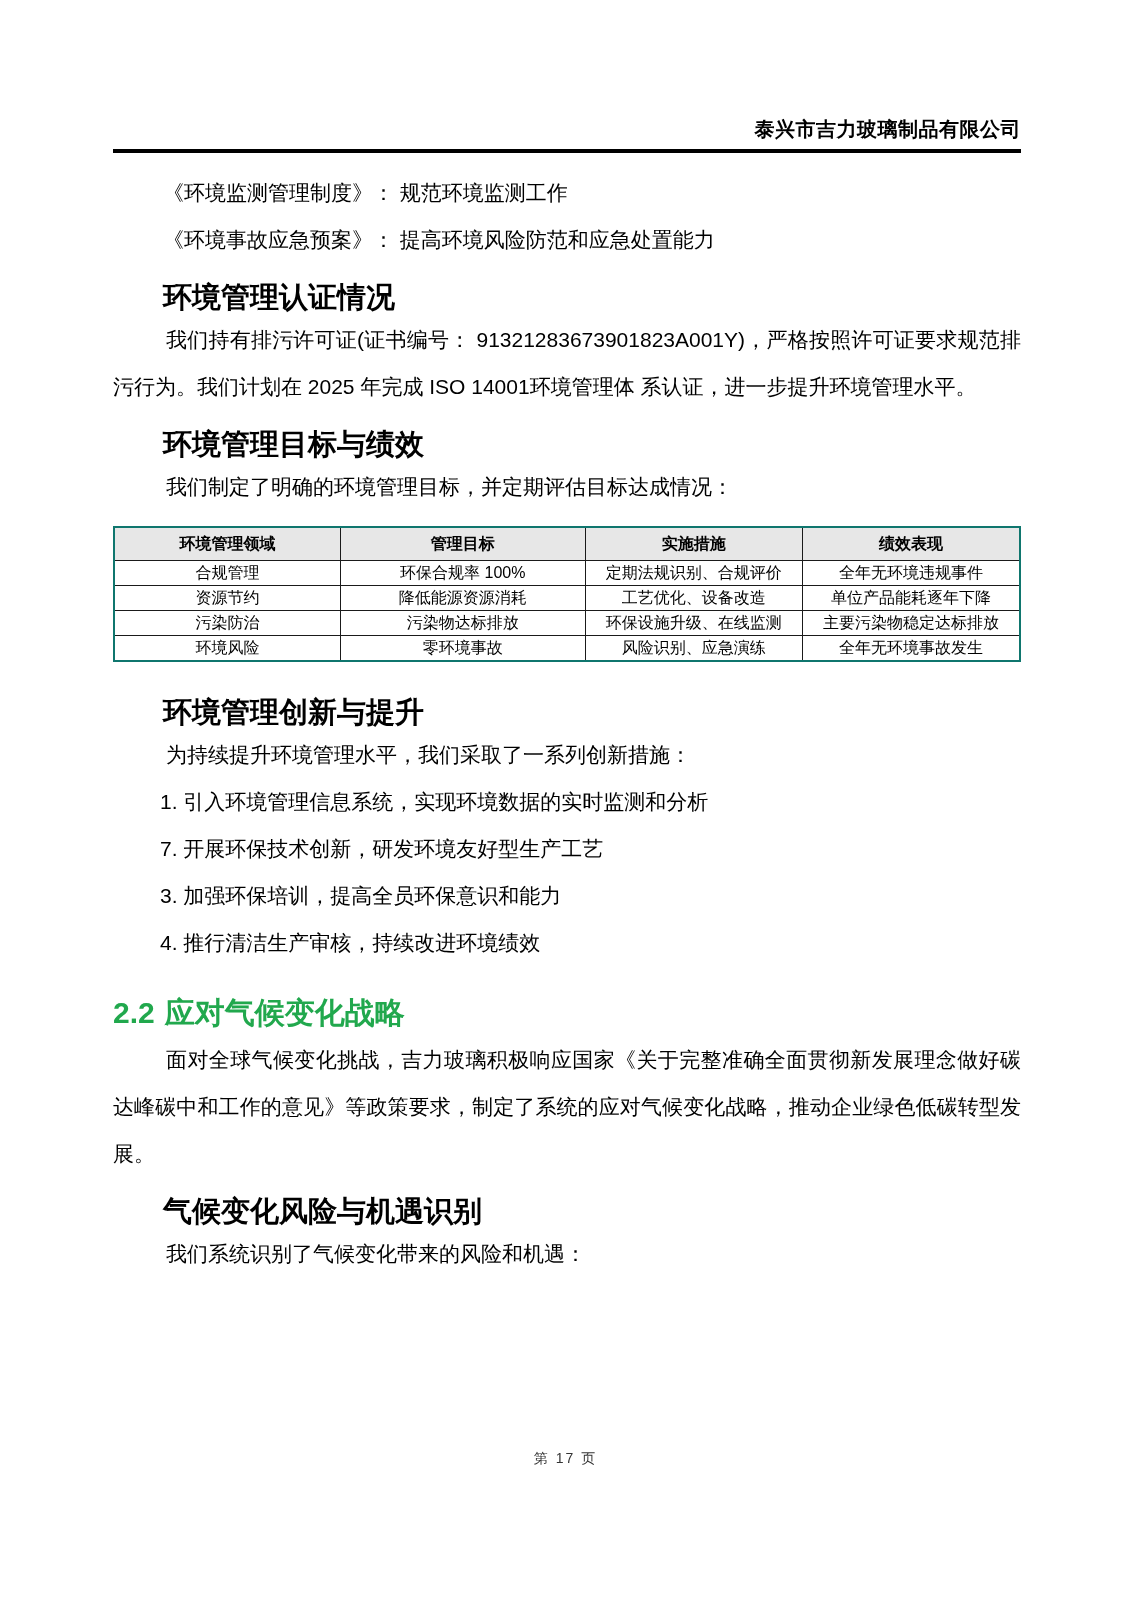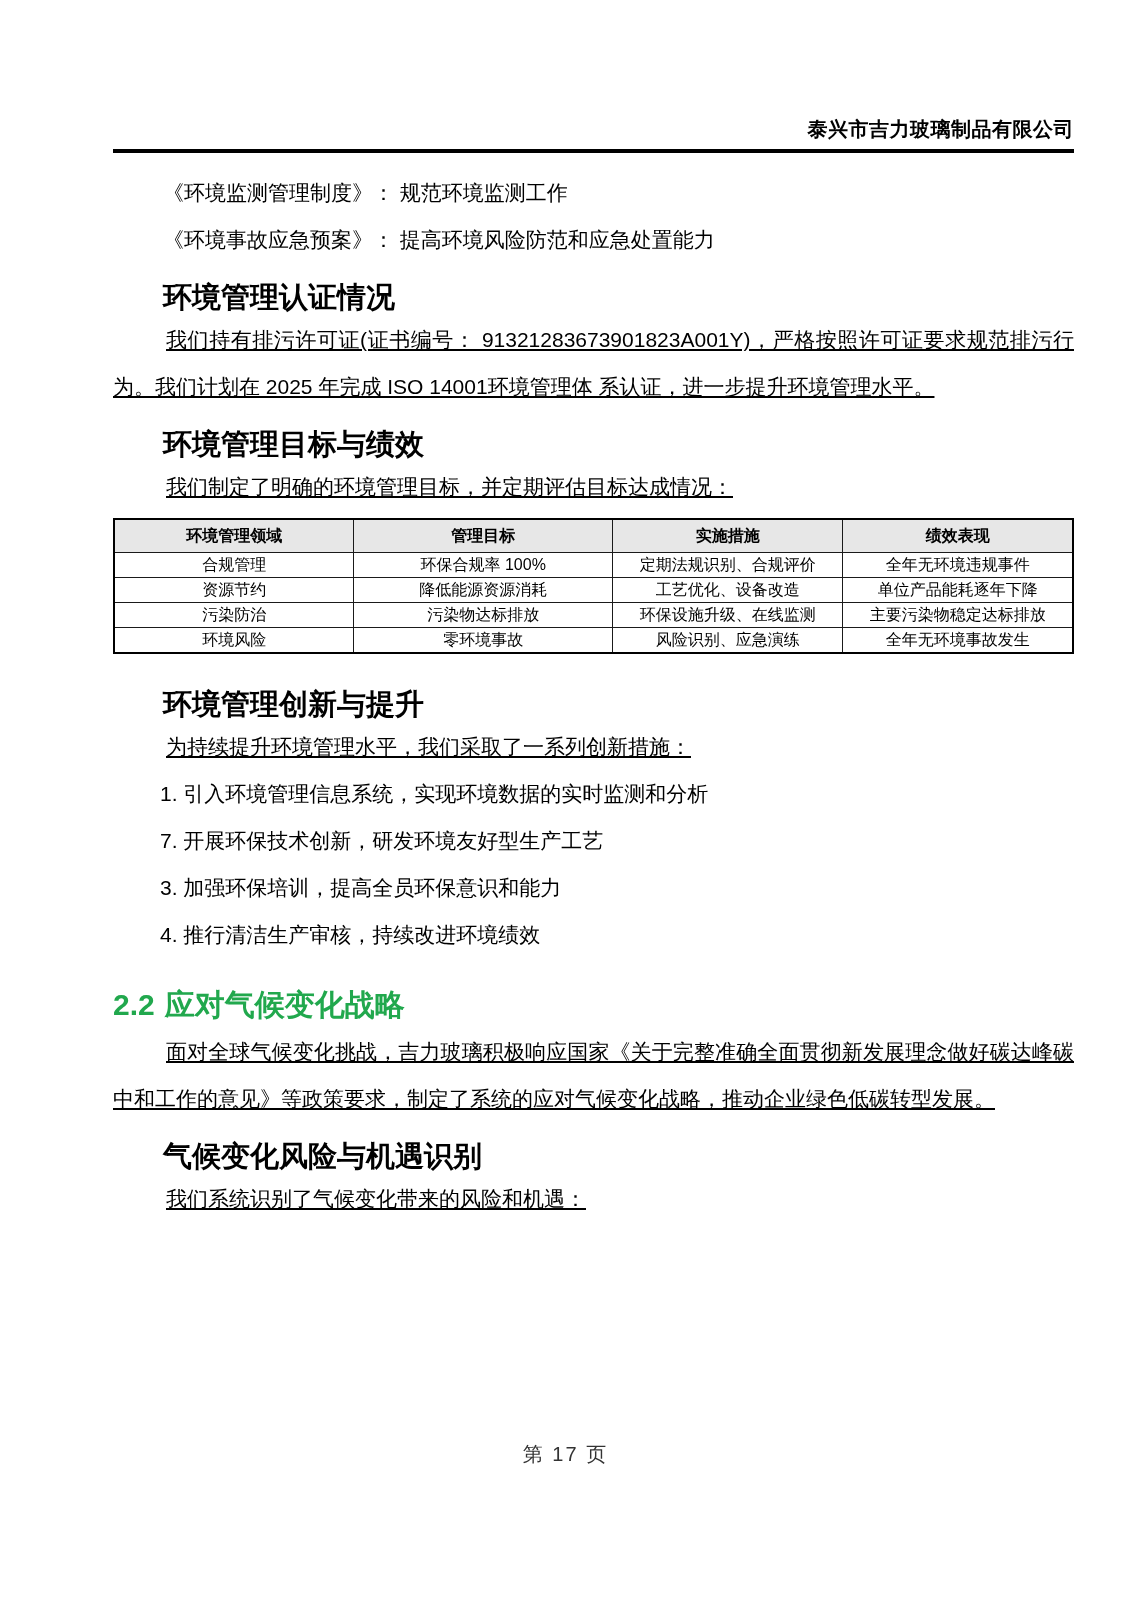--- a/index.html
+++ b/index.html
@@ -5,21 +5,21 @@
   html, body {
     margin: 0;
     padding: 0;
     background: #ffffff;
   }
   .page {
     position: relative;
     width: 1131px;
     height: 1600px;
     box-sizing: border-box;
-    padding: 116px 57px 0 113px;
+    padding: 116px 110px 0 113px;
     background: #ffffff;
     font-family: "Liberation Sans", "DejaVu Sans", sans-serif;
     color: #000000;
     overflow: hidden;
   }
   .company-name {
     text-align: right;
     font-size: 20px;
     line-height: 26px;
     font-weight: 700;
@@ -42,34 +42,33 @@
     font-size: 29px;
     line-height: 29px;
     font-weight: 700;
   }
   .para {
     margin: 0;
     font-size: 21px;
     line-height: 47px;
     text-indent: 53px;
     text-align: justify;
-    text-decoration: underline;
   }
   .list-item {
     margin: 0;
     font-size: 21px;
     line-height: 47px;
     padding-left: 47px;
   }
   .goals-table {
     width: 100%;
     border-collapse: collapse;
-    margin: 8px 0 36px 0;
+    margin: 16px 0 36px 0;
     table-layout: fixed;
-    border: 2px solid #000000;
+    border: 2px solid #0f766e;
   }
   .goals-table th, .goals-table td {
     border: 1px solid #1a1a1a;
     text-align: center;
     font-size: 16px;
     line-height: 20px;
     padding: 2px 3px;
     overflow: hidden;
     white-space: nowrap;
   }
@@ -85,21 +84,21 @@
     font-weight: 700;
     color: var(--accent, #21A84D);
   }
   .section-heading .sec-num { margin-right: 10px; }
   .page-footer {
     position: absolute;
     left: 0;
     bottom: 132px;
     width: 100%;
     text-align: center;
-    font-size: 20px;
+    font-size: 14px;
     color: #333333;
     letter-spacing: 2px;
   }
 </style>
 </head>
 <body>
 
 <div class="page">
 
   <div class="company-name">泰兴市吉力玻璃制品有限公司</div>

